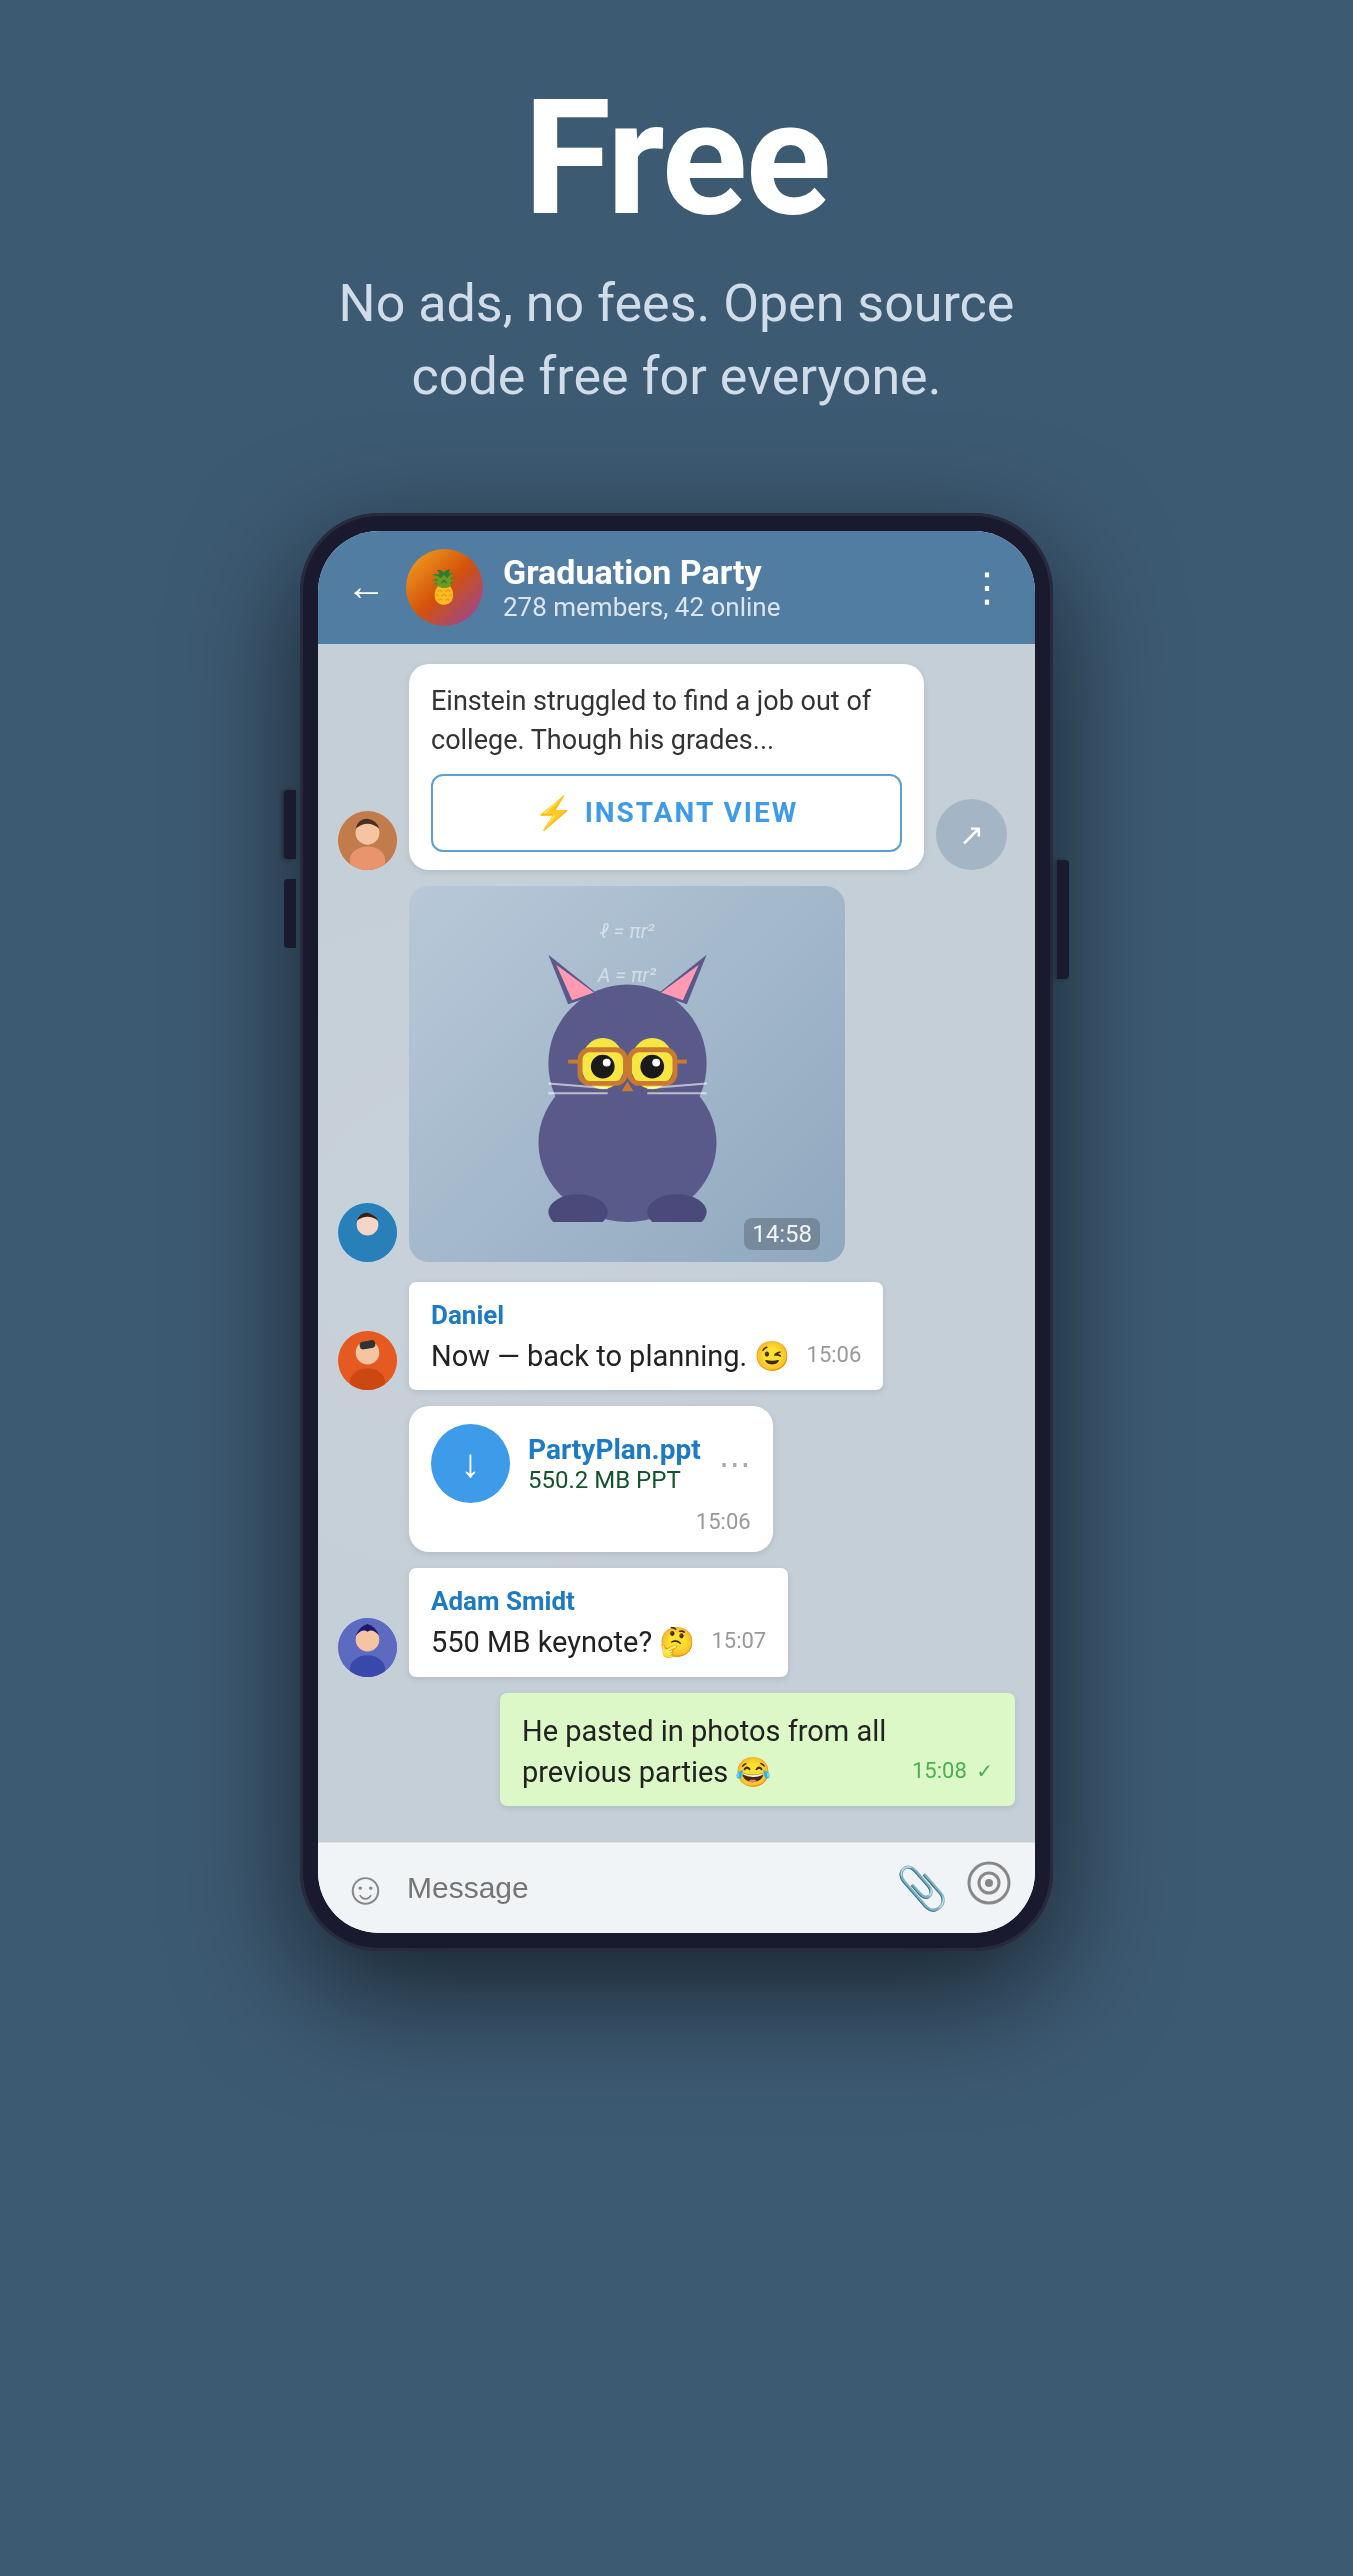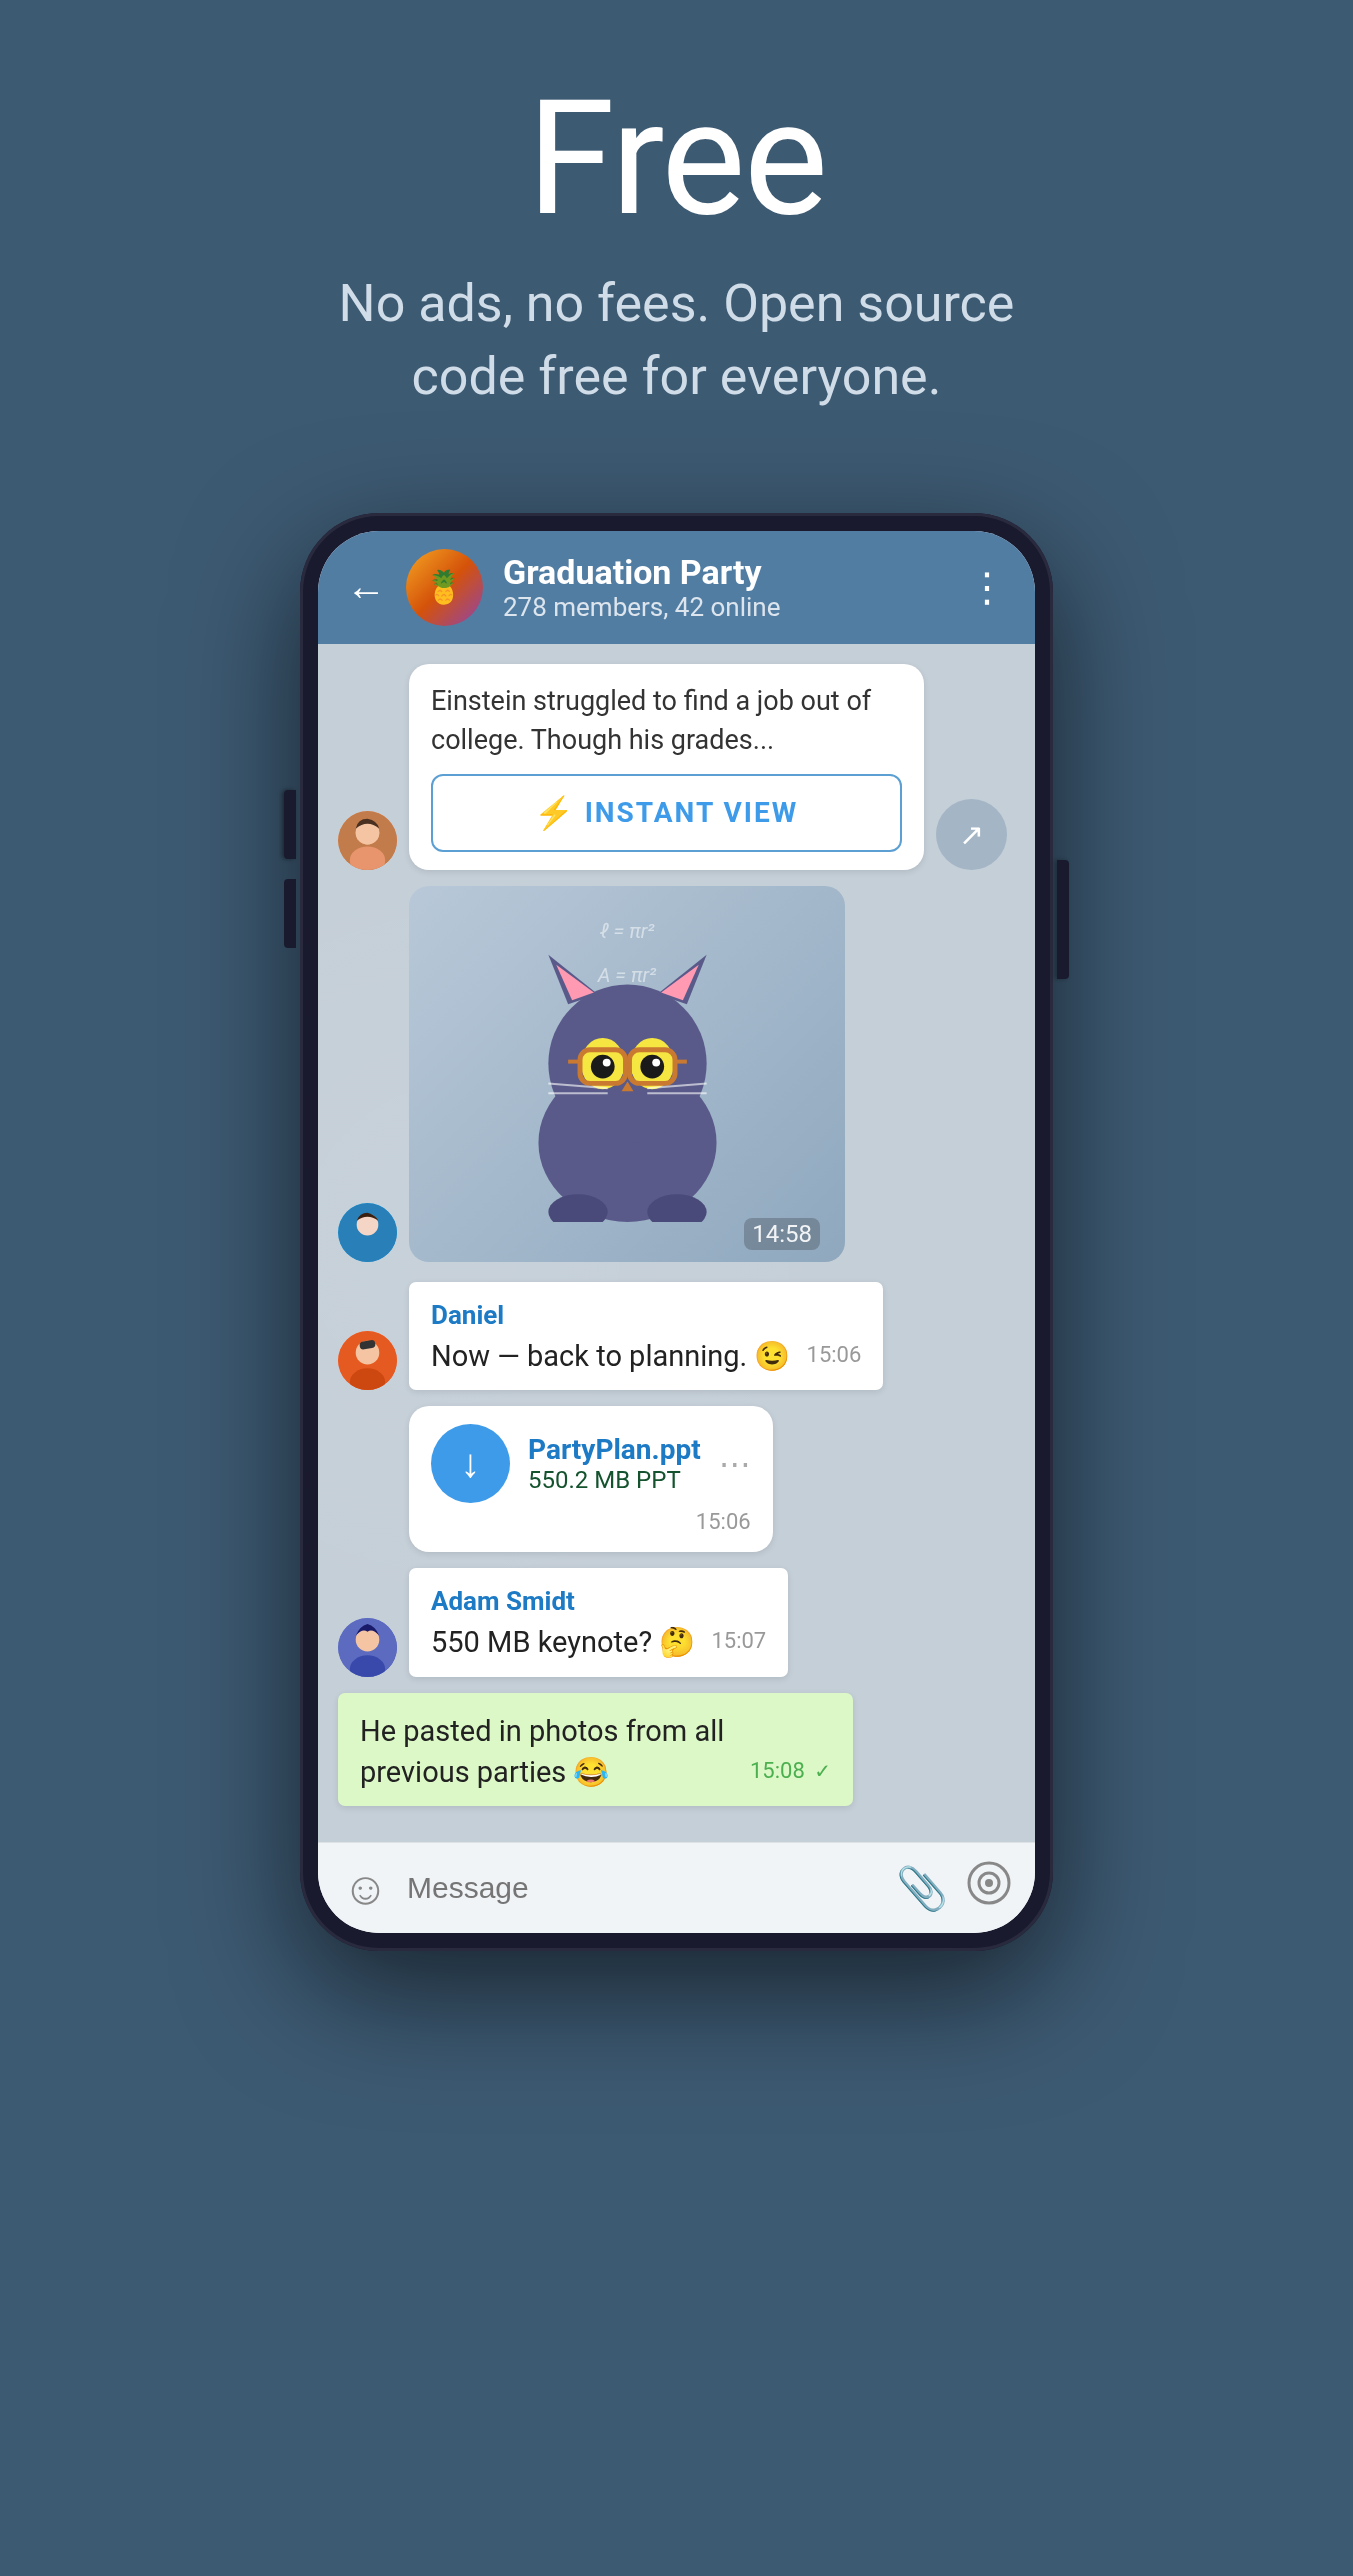--- a/index.html
+++ b/index.html
@@ -20,21 +20,21 @@
       width: 100%;
       display: flex;
       flex-direction: column;
       align-items: center;
       padding-top: 79px;
       padding-bottom: 59px;
     }
 
     .hero-title {
       font-size: 159px;
-      font-weight: 400;
+      font-weight: 700;
       color: #ffffff;
       line-height: 1;
       margin-bottom: 30px;
       letter-spacing: -2px;
     }
 
     .hero-subtitle {
       font-size: 52px;
       font-weight: 400;
       color: #d0dde8;
@@ -167,21 +167,20 @@
     
     .message-row {
       display: flex;
       align-items: flex-end;
       margin-bottom: 16px;
       gap: 12px;
     }
 
     .message-row.own {
       flex-direction: row-reverse;
-      justify-content: flex-end;
     }
 
     .msg-avatar {
       width: 59px;
       height: 59px;
       border-radius: 50%;
       flex-shrink: 0;
       overflow: hidden;
       display: flex;
       align-items: center;

